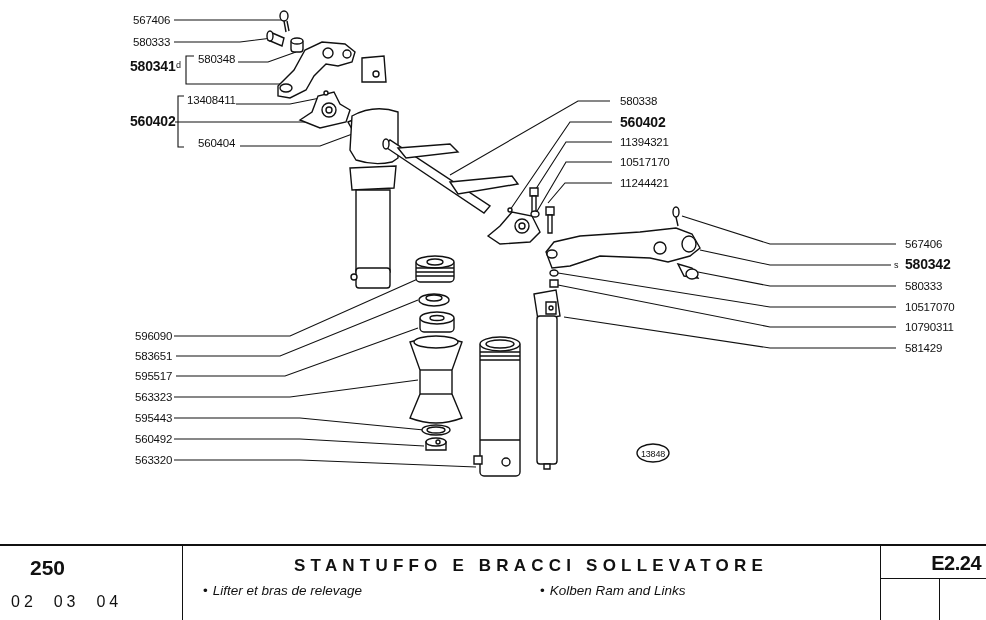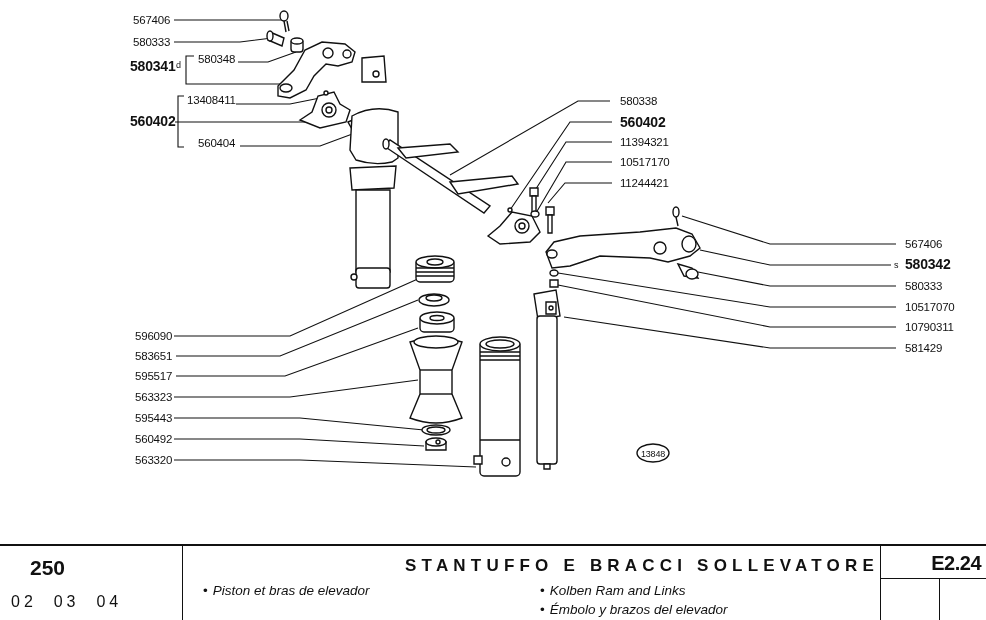--- a/index.html
+++ b/index.html
@@ -10,21 +10,21 @@
   .lead { fill:none; stroke:#111; stroke-width:1.1; }
   .lbl { font-family:"Liberation Sans", sans-serif; font-size:11.5px; fill:#111; font-stretch:condensed; letter-spacing:-0.2px; }
   .lbl-big { font-size:14px; font-weight:bold; }
   .tiny { font-size:9px; }
   #footer { position:absolute; left:0; top:544px; width:986px; height:76px; border-top:2px solid #111; }
   .f-left { position:absolute; left:0; top:0; width:182px; height:76px; border-right:1.5px solid #111; }
   .f-mid { position:absolute; left:183px; top:0; width:696px; height:76px; }
   .f-right { position:absolute; left:880px; top:0; width:106px; height:76px; border-left:1.5px solid #111; }
   .model { position:absolute; left:30px; top:10px; font-size:21px; font-weight:bold; }
   .codes { position:absolute; left:11px; top:47px; font-size:16px; letter-spacing:4px; }
-  .title { position:absolute; left:0; width:696px; top:10px; text-align:right; font-size:17px; font-weight:bold; letter-spacing:5.2px; }
+  .title { position:absolute; left:0; width:696px; top:10px; text-align:center; font-size:17px; font-weight:bold; letter-spacing:5.2px; }
   .sub { position:absolute; font-size:13.5px; font-style:italic; white-space:nowrap; }
   .sub .bullet { font-style:normal; margin-right:5px; }
   .pageid { position:absolute; right:6px; top:6px; font-size:20px; font-weight:bold; letter-spacing:-0.5px; }
   .r-hline { position:absolute; left:0; top:32px; width:106px; border-top:1.5px solid #111; }
   .r-vline { position:absolute; left:58px; top:33px; height:43px; border-left:1.5px solid #111; }
 </style>
 </head>
 <body>
 
 <svg id="drawing" viewBox="0 0 986 545" xmlns="http://www.w3.org/2000/svg">
@@ -255,27 +255,24 @@
 </svg>
 
 <div id="footer">
   <div class="f-left">
     <div class="model">250</div>
     <div class="codes" style="white-space:pre;">02  03  04</div>
   </div>
   <div class="f-mid">
     <div class="title">STANTUFFO E BRACCI SOLLEVATORE</div>
     <div class="sub" style="left:20px; top:37px;">
-      <span class="bullet">•</span><span>Piston et bras de elevador</span>
+      <span class="bullet">•</span><span>Lifter et bras de relevage</span>
     </div>
     <div class="sub" style="left:357px; top:37px;">
       <span class="bullet">•</span><span>Kolben Ram and Links</span>
-    </div>
-    <div class="sub" style="left:357px; top:56px;">
-      <span class="bullet">•</span><span>Émbolo y brazos del elevador</span>
     </div>
   </div>
   <div class="f-right">
     <div class="pageid">E2.24</div>
     <div class="r-hline"></div>
     <div class="r-vline"></div>
   </div>
 </div>
 
 </body></html>

